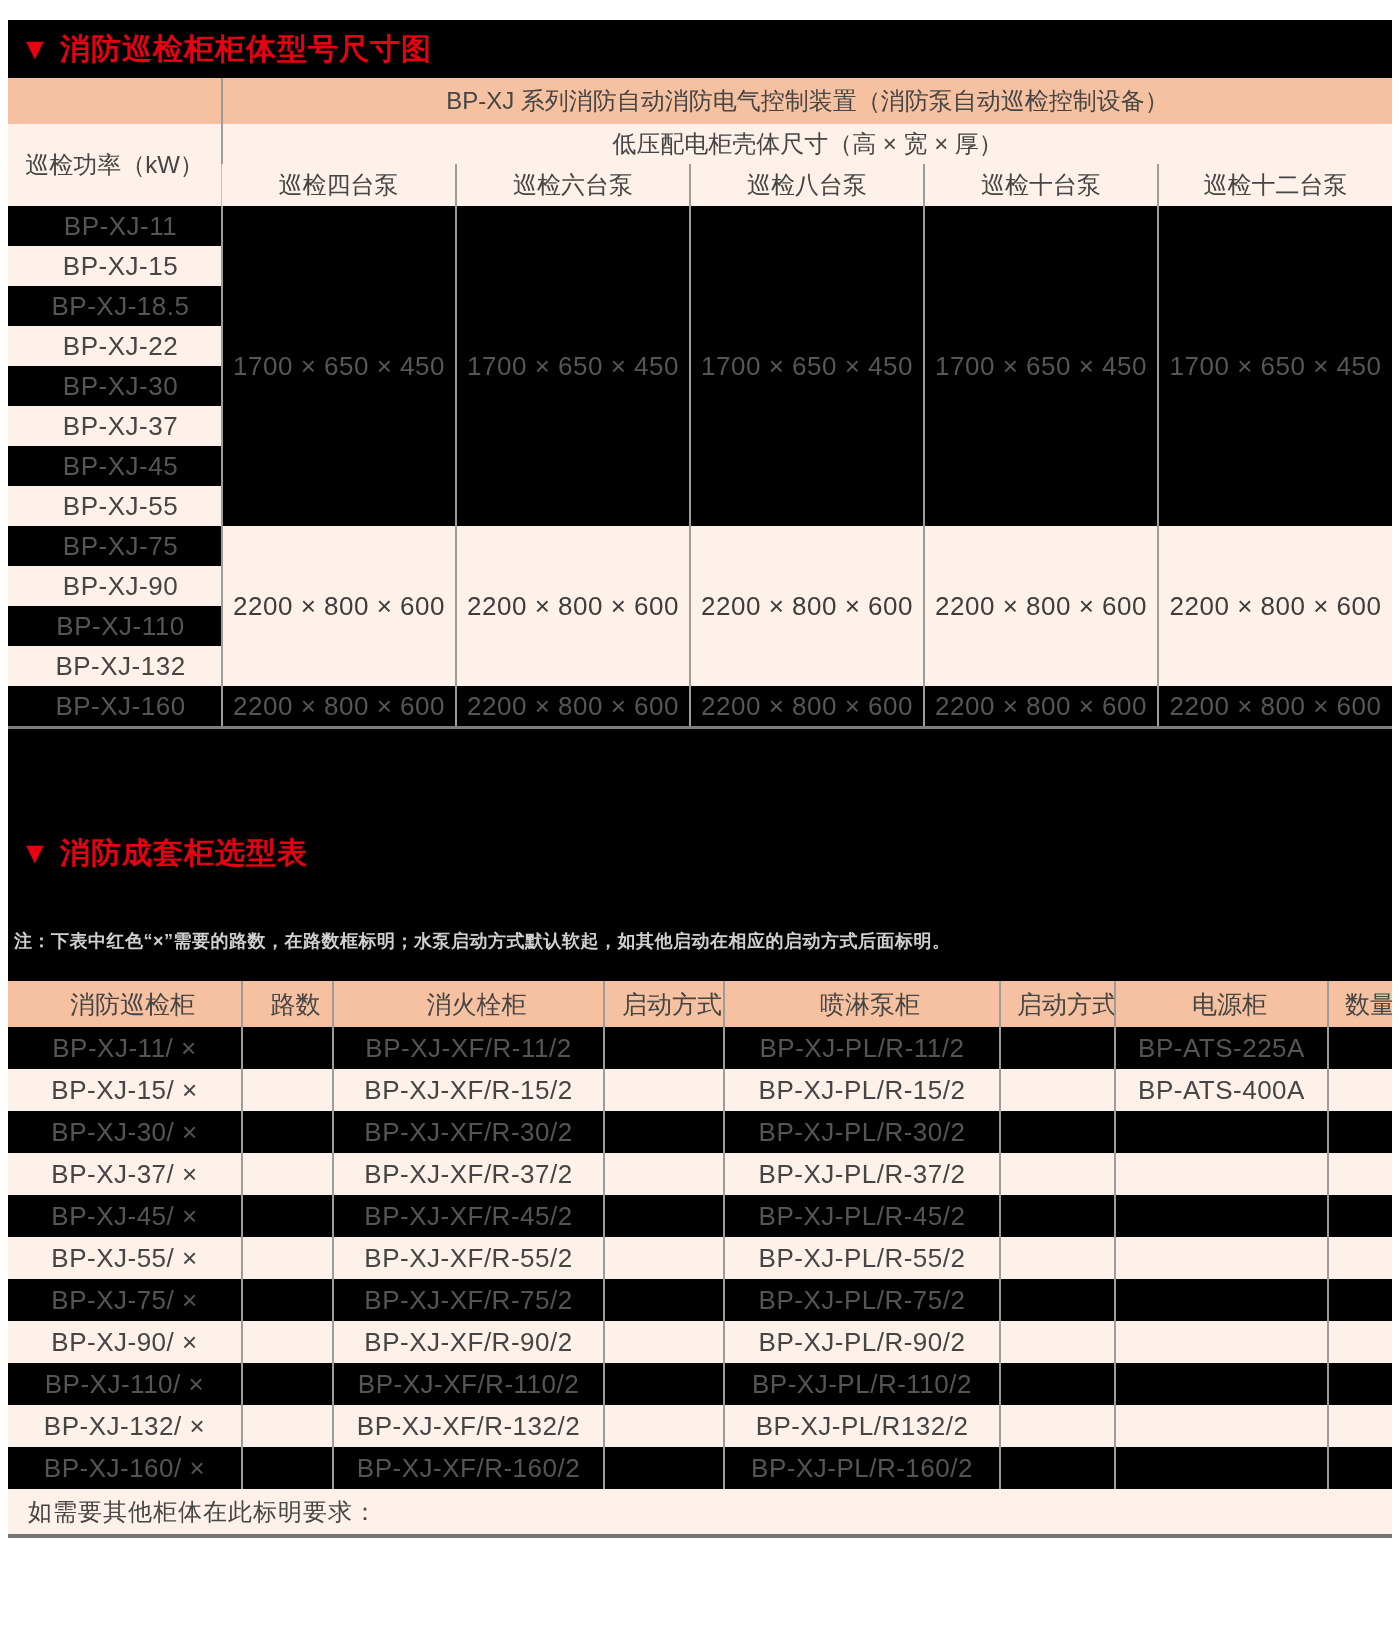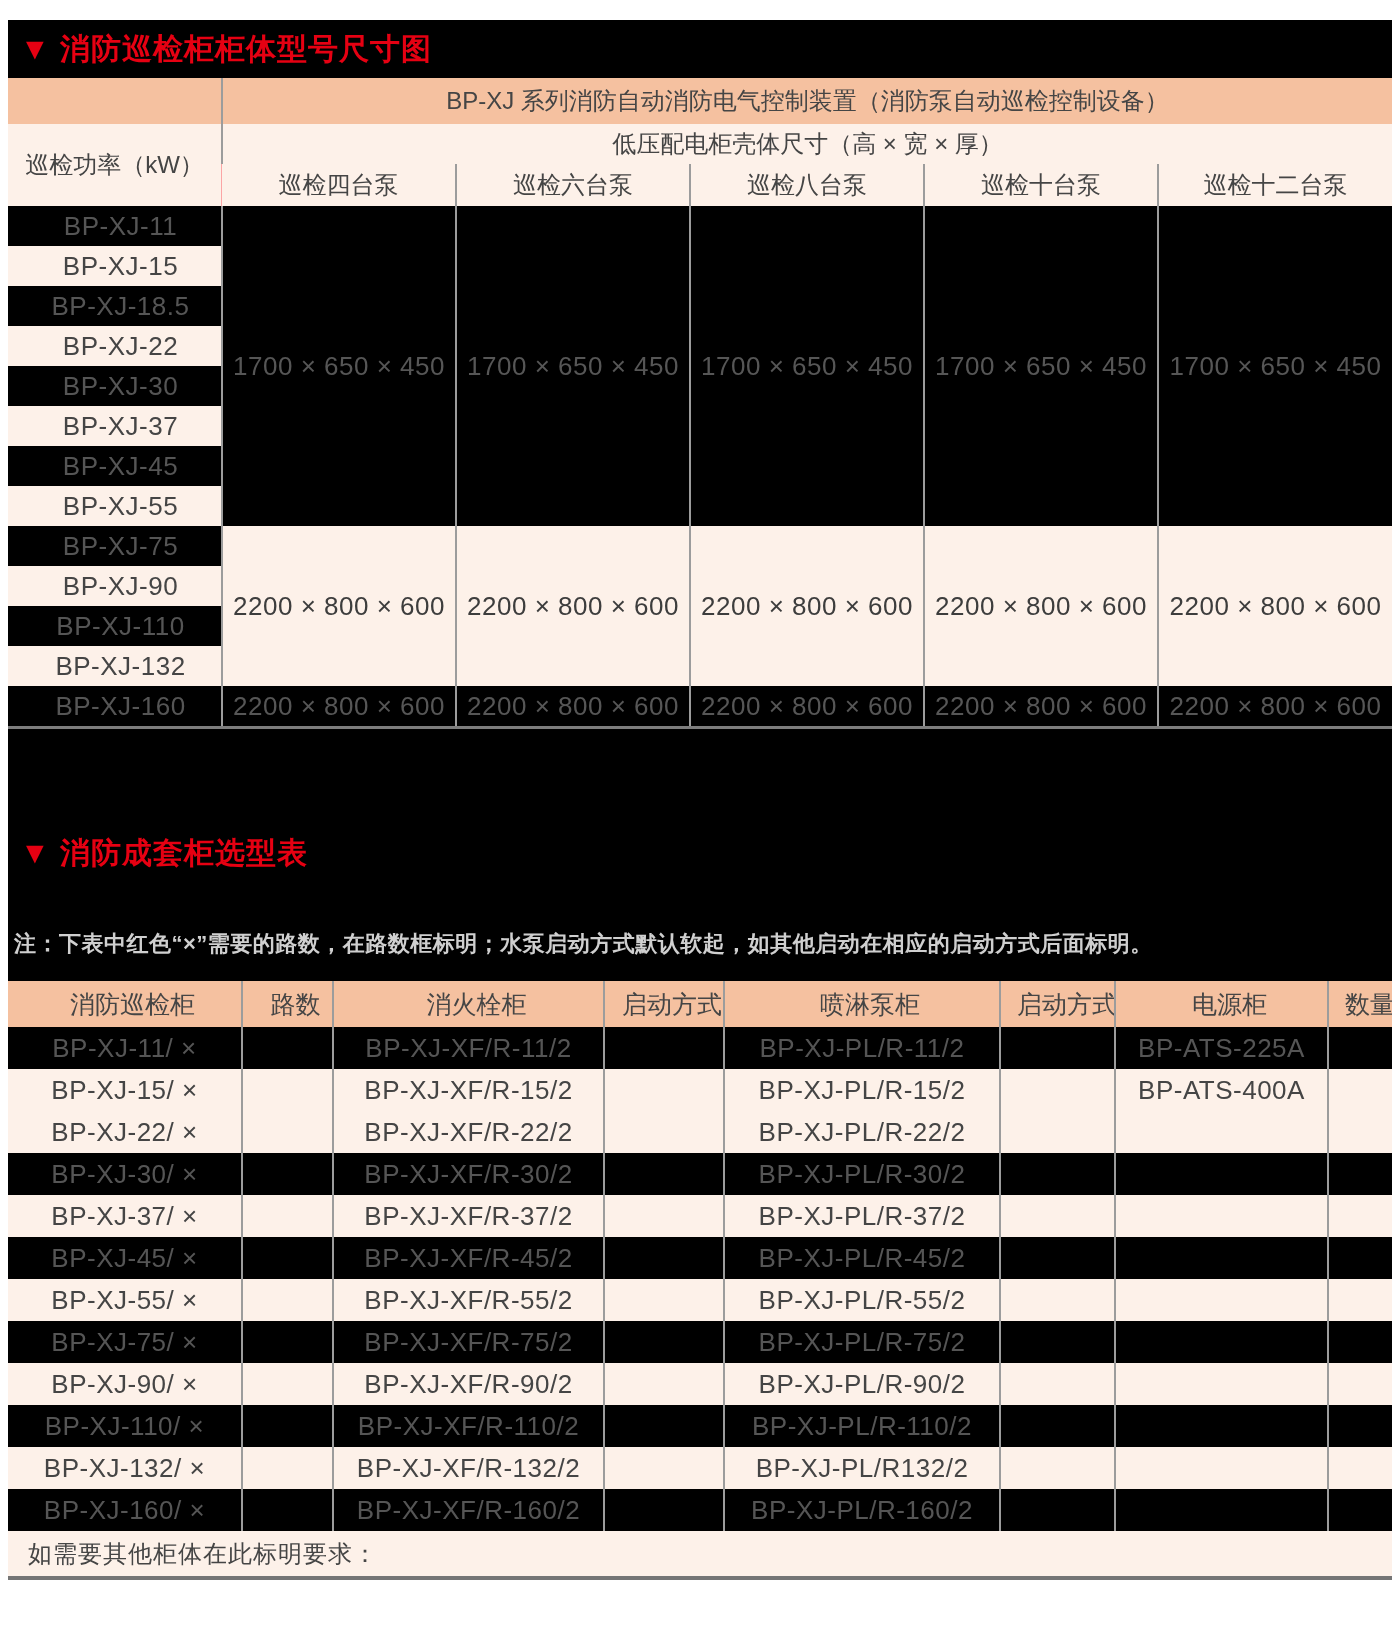--- a/index.html
+++ b/index.html
@@ -38,21 +38,21 @@
   .t1 td.cell-light{background:var(--light);color:var(--txt-on-light);}
   .t1 td.model-cell{font-size:26px;letter-spacing:0.5px;padding-left:12px;}
   .t1 td.dim{font-size:26px;letter-spacing:0.5px;}
   .t1 td.dim.cell-dark{color:var(--dim-on-dark);}
   .t1 td.dim.cell-light{color:var(--dim-on-light);}
   .t1-bottom{height:3px;background:#7d7d7d;}
 
   
   .gap{height:252px;position:relative;background:#000;}
   .gap .sec-title{position:absolute;top:104px;left:0;}
-  .note{position:absolute;top:200px;left:6px;color:var(--note);font-size:22px;font-weight:bold;letter-spacing:0.5px;white-space:nowrap;}
+  .note{position:absolute;top:200px;left:6px;color:var(--note);font-size:18px;font-weight:bold;letter-spacing:0.5px;white-space:nowrap;}
 
   
   .t2 th{height:46px;background:var(--salmon);color:var(--txt-on-light);font-size:25px;padding-left:16px;}
   .t2 tr.row-dark td{background:var(--dark);color:var(--txt-on-dark);}
   .t2 tr.row-light td{background:var(--light);color:var(--txt-on-light);}
   .t2 td{height:42px;font-size:26px;letter-spacing:0.5px;}
   .t2 td.footer-cell{background:var(--light);color:var(--txt-on-light);text-align:left;padding-left:20px;height:45px;font-size:24px;letter-spacing:1px;}
   .t2-bottom{height:4px;background:#757575;}
 </style>
 </head>
@@ -190,30 +190,20 @@
           <tr class="row-light">
             <td>BP-XJ-15/ ×</td>
             <td></td>
             <td>BP-XJ-XF/R-15/2</td>
             <td></td>
             <td>BP-XJ-PL/R-15/2</td>
             <td></td>
             <td>BP-ATS-400A</td>
             <td></td>
           </tr>
-          <tr class="row-light">
-            <td>BP-XJ-22/ ×</td>
-            <td></td>
-            <td>BP-XJ-XF/R-22/2</td>
-            <td></td>
-            <td>BP-XJ-PL/R-22/2</td>
-            <td></td>
-            <td></td>
-            <td></td>
-          </tr>
           <tr class="row-dark">
             <td>BP-XJ-30/ ×</td>
             <td></td>
             <td>BP-XJ-XF/R-30/2</td>
             <td></td>
             <td>BP-XJ-PL/R-30/2</td>
             <td></td>
             <td></td>
             <td></td>
           </tr>

